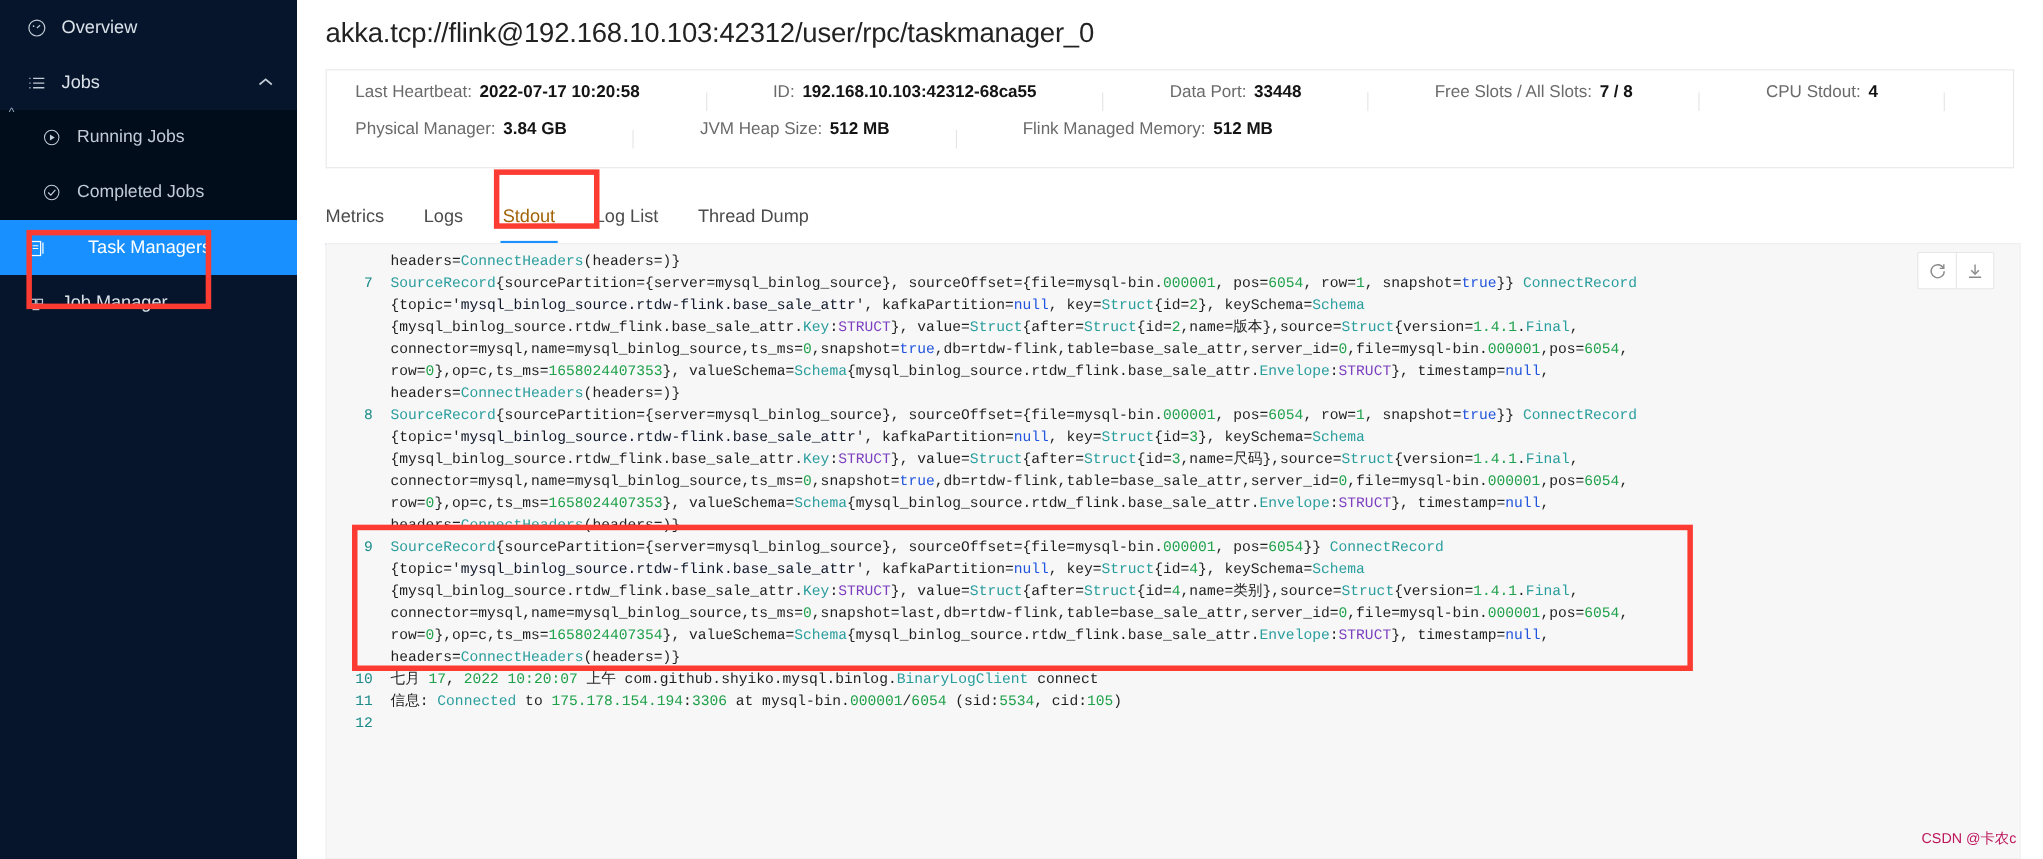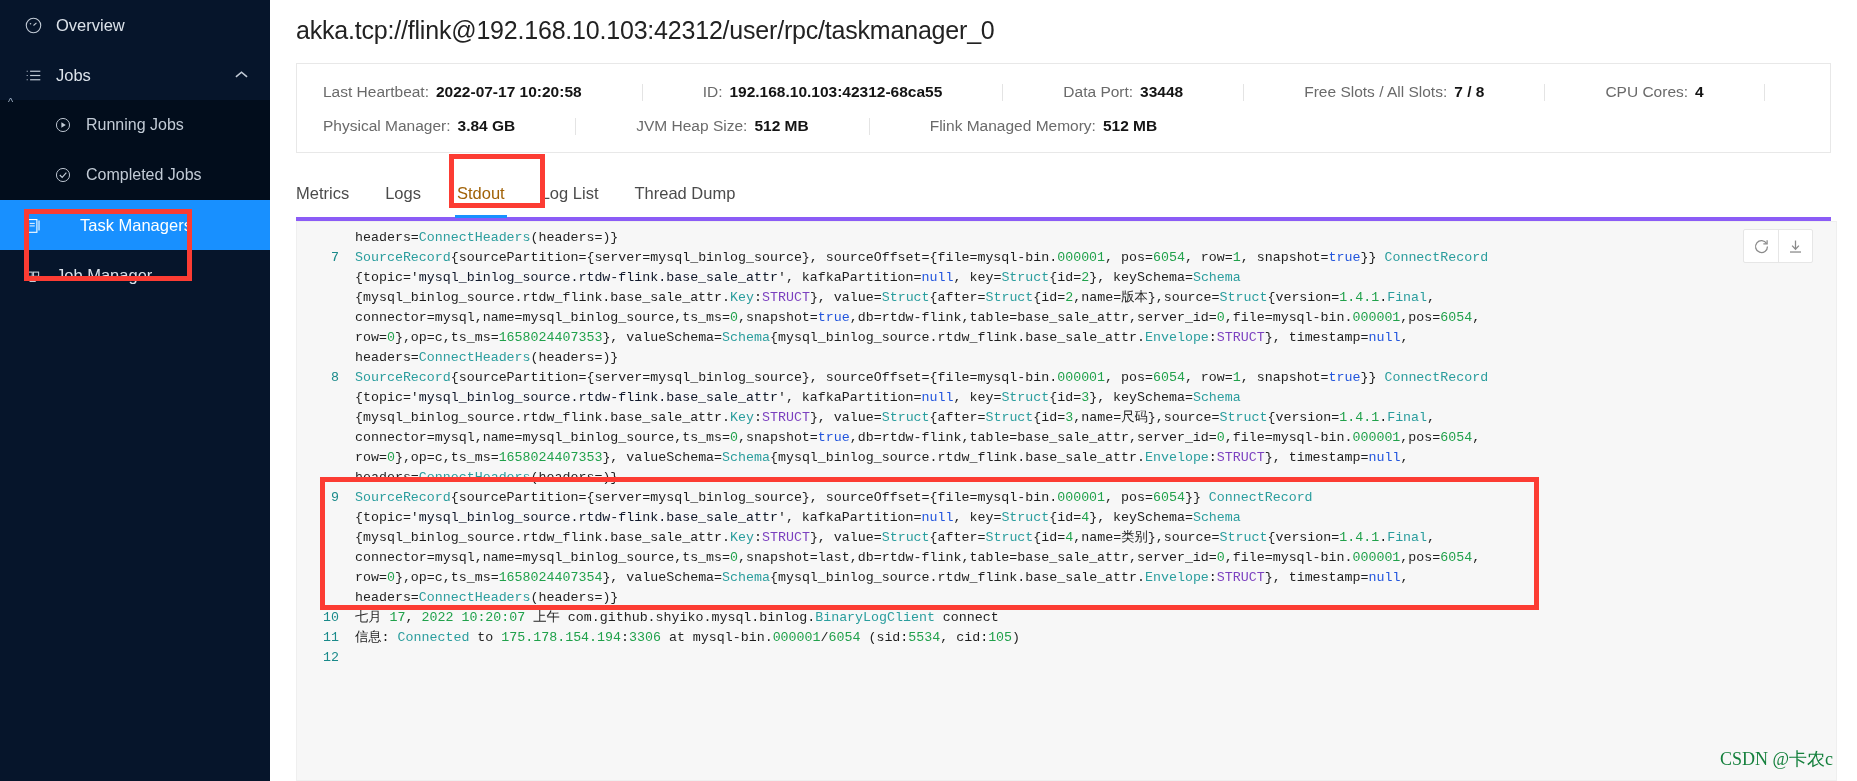--- a/index.html
+++ b/index.html
@@ -23,21 +23,21 @@
     cursor:pointer; position:relative;
   }
   .nav-item .ico {
     width:22px; margin-right:12px; display:inline-flex;
     align-items:center; justify-content:center; color:#c2cbd6;
   }
   .nav-item .chev { position:absolute; right:22px; font-size:12px; color:#c2cbd6;}
   .sub-group { background:#020d1c; }
   .nav-sub {
     display:flex; align-items:center; height:50px;
-    padding-left:52px; font-size:16px; color:#c2cbd6; cursor:pointer;text-align:center;
+    padding-left:36px; font-size:16px; color:#c2cbd6; cursor:pointer;text-align:center;
   }
   .nav-sub .ico { width:22px; margin-right:12px; display:inline-flex;
     align-items:center; justify-content:center;}
   .nav-item.active { background:#1890ff; color:#fff;gap:24px; }
   .nav-item.active .ico { color:#fff; }
   .scroll-caret { position:absolute; left:8px; top:96px; color:#9fb0c4; font-size:11px; }
 
   
   #main {
     position:absolute; left:270px; top:0; width:1587px; height:781px;
@@ -45,31 +45,31 @@
   }
   #page-title {
     font-size:25px; color:#222; padding:16px 0 0 26px; letter-spacing:-0.2px;
     font-family:"Liberation Sans", sans-serif;
   }
   #info-card {
     margin:18px 26px 0 26px;
     border:1px solid #e8e8e8; background:#fff;
     padding:11px 0 9px 0;
   }
-  .info-row { display:flex; align-items:center; padding:0 0 0 4px; height:34px;gap:38px;}
+  .info-row { display:flex; padding:0 0 0 4px; height:34px;gap:38px;}
   .info-cell { display:flex; align-items:baseline; padding:0 22px; white-space:nowrap;}
   .info-label { color:#6a6a6a; font-size:15.5px; }
   .info-value { color:#141414; font-size:15.5px; font-weight:bold; margin-left:7px;}
   .vdiv { width:1px; height:17px; background:#e4e4e4; align-self:center;}
 
   
   #tabs {
     margin:18px 26px 0 26px;
     display:flex; align-items:flex-end; height:52px;
-    border-bottom:6px solid #8b5cf6; position:relative;text-align:center;
+    border-bottom:2px solid #8b5cf6; position:relative;text-align:center;
   }
   .tab {
     font-size:16.5px; color:#4b4b4b; padding:0 0 14px 0; margin-right:36px;
     cursor:pointer; position:relative;
   }
   .tab.active { color:#a16207; }
   .tab.active::after {
     content:""; position:absolute; left:-2px; right:-2px; bottom:-1px;
     height:3px; background:#1890ff;
   }
@@ -112,21 +112,21 @@
   .c-purple { color:#7b3fbf; }
 
   
   .redbox { position:absolute; border:5px solid #fc3c33; pointer-events:none; z-index:30; }
   #redbox-sidebar { left:24px; top:209px; width:168px; height:72px; }
   #redbox-tab     { left:449px; top:154px; width:96px; height:54px; }
   #redbox-log     { left:320px; top:477px; width:1219px; height:133px; }
 
   #watermark {
     position:absolute; right:24px; bottom:10px;
-    font-size:18px; color:#15803d; font-family:Liberation Serif, serif;
+    font-size:13px; color:#be185d; font-family:Liberation Sans, sans-serif;
     z-index:40;
   }
   #right-edge {
     position:absolute; right:0; top:0; width:20px; height:781px; background:#fff;
   }
 </style>
 </head>
 <body>
 
 <div id="sidebar">
@@ -232,21 +232,21 @@
         <span class="info-label">Data Port:</span>
         <span class="info-value">33448</span>
       </div>
       <div class="vdiv"></div>
       <div class="info-cell">
         <span class="info-label">Free Slots / All Slots:</span>
         <span class="info-value">7 / 8</span>
       </div>
       <div class="vdiv"></div>
       <div class="info-cell">
-        <span class="info-label">CPU Cores:</span>
+        <span class="info-label">CPU Stdout:</span>
         <span class="info-value">4</span>
       </div>
       <div class="vdiv"></div>
     </div>
     <div class="info-row">
       <div class="info-cell">
         <span class="info-label">Physical Manager:</span>
         <span class="info-value">3.84 GB</span>
       </div>
       <div class="vdiv"></div>

